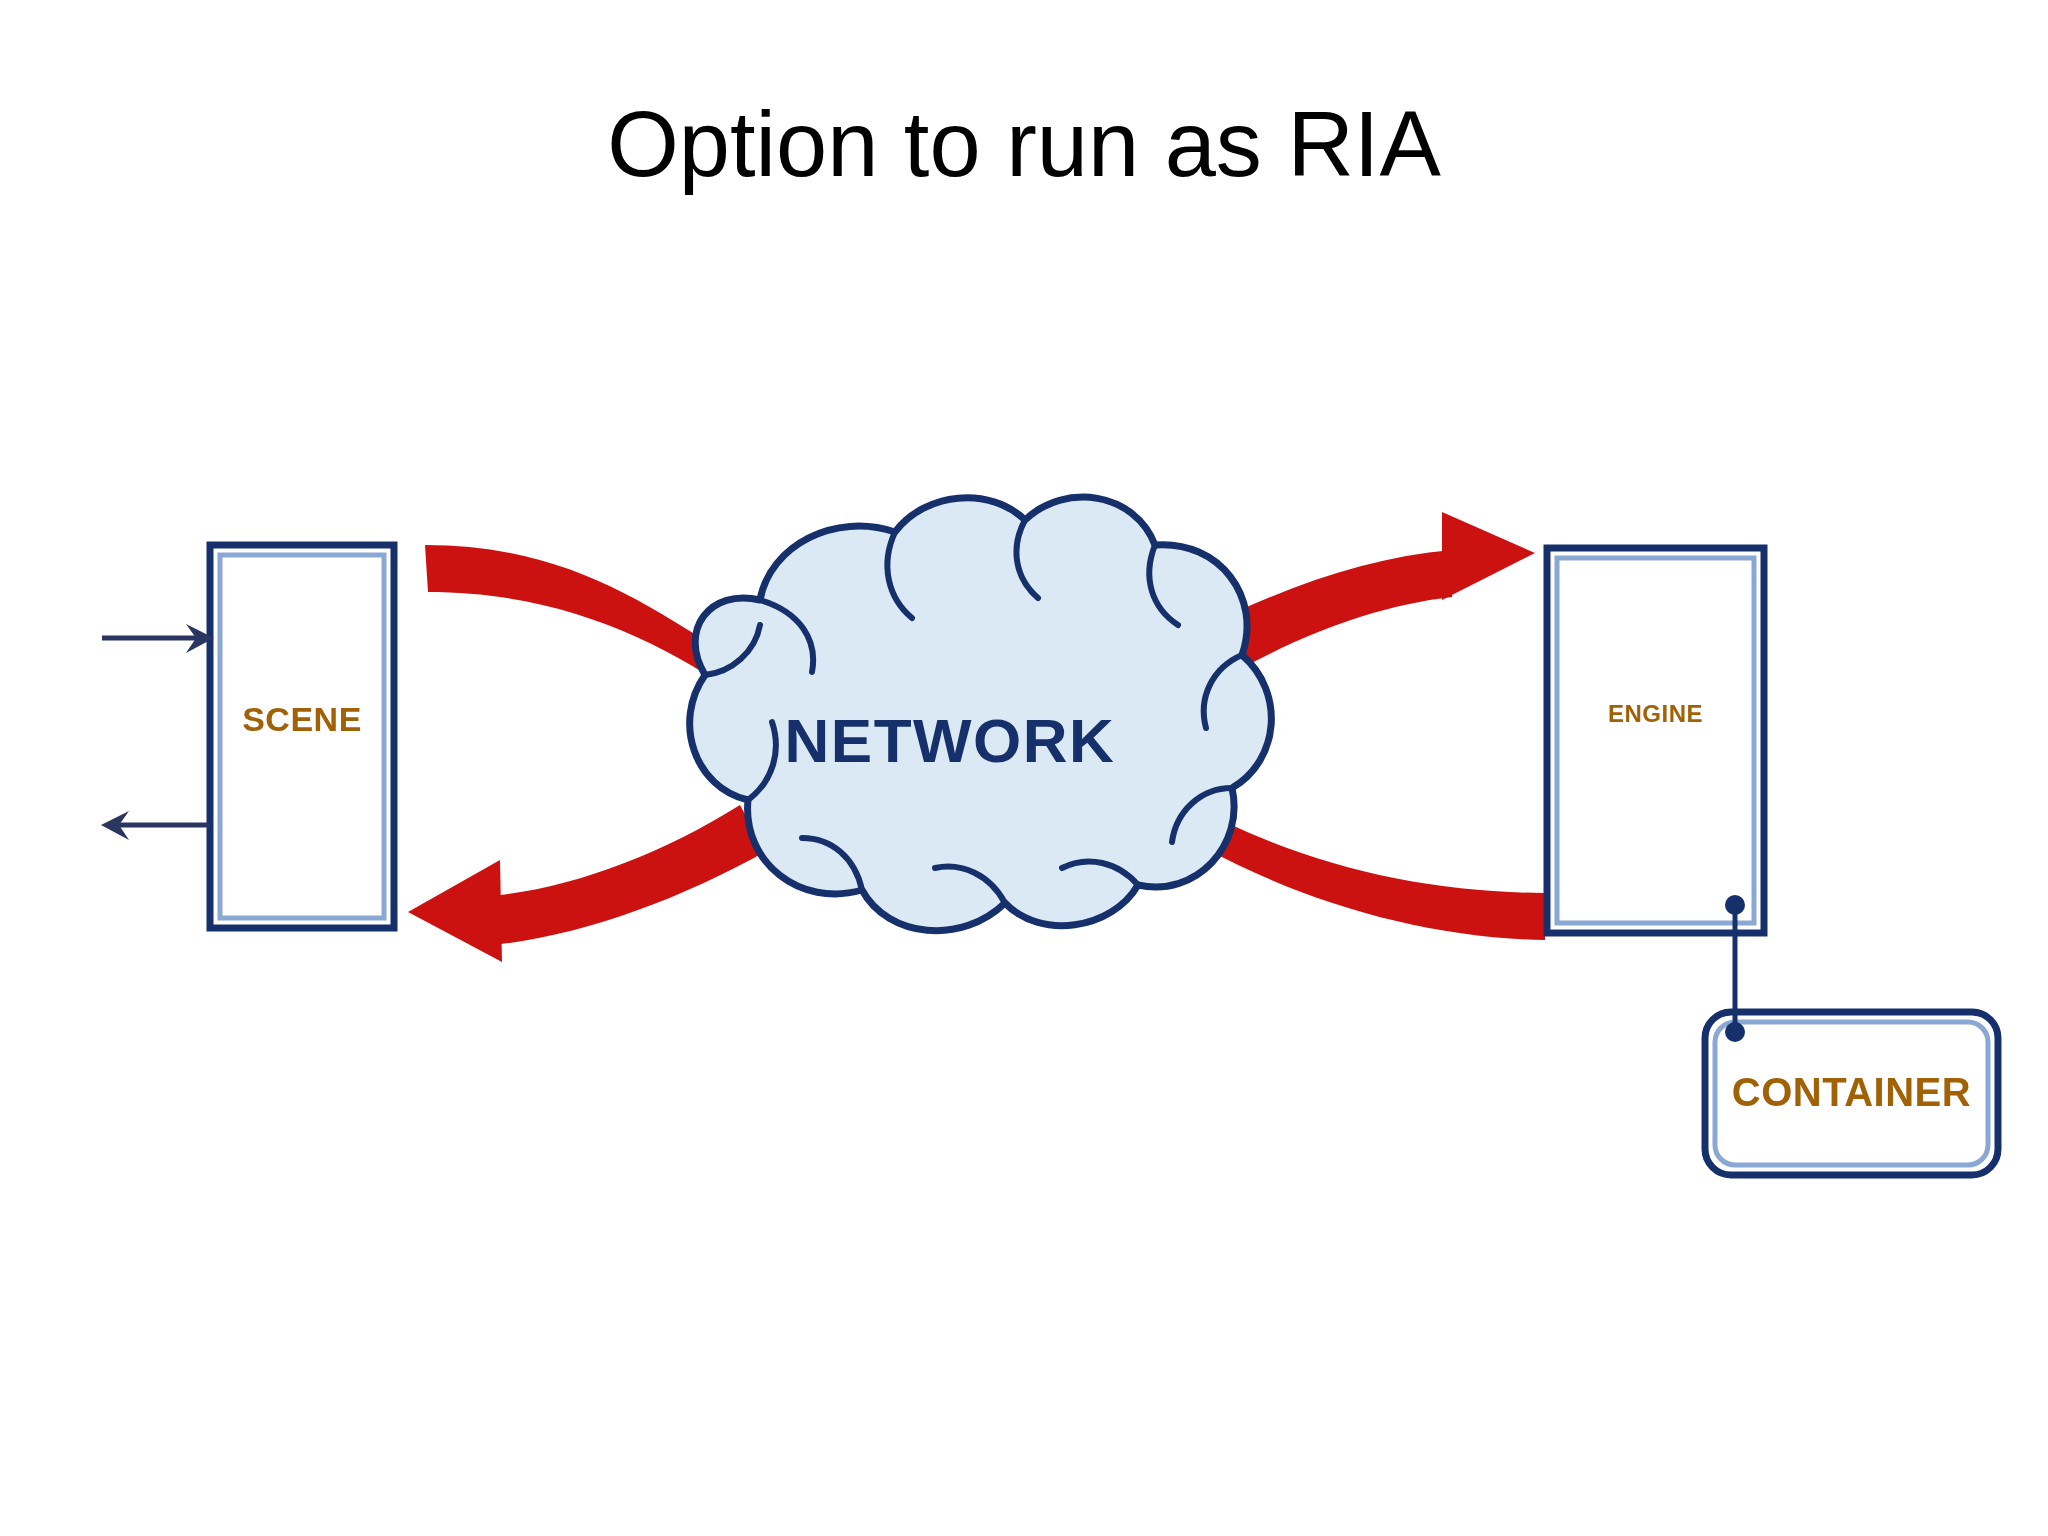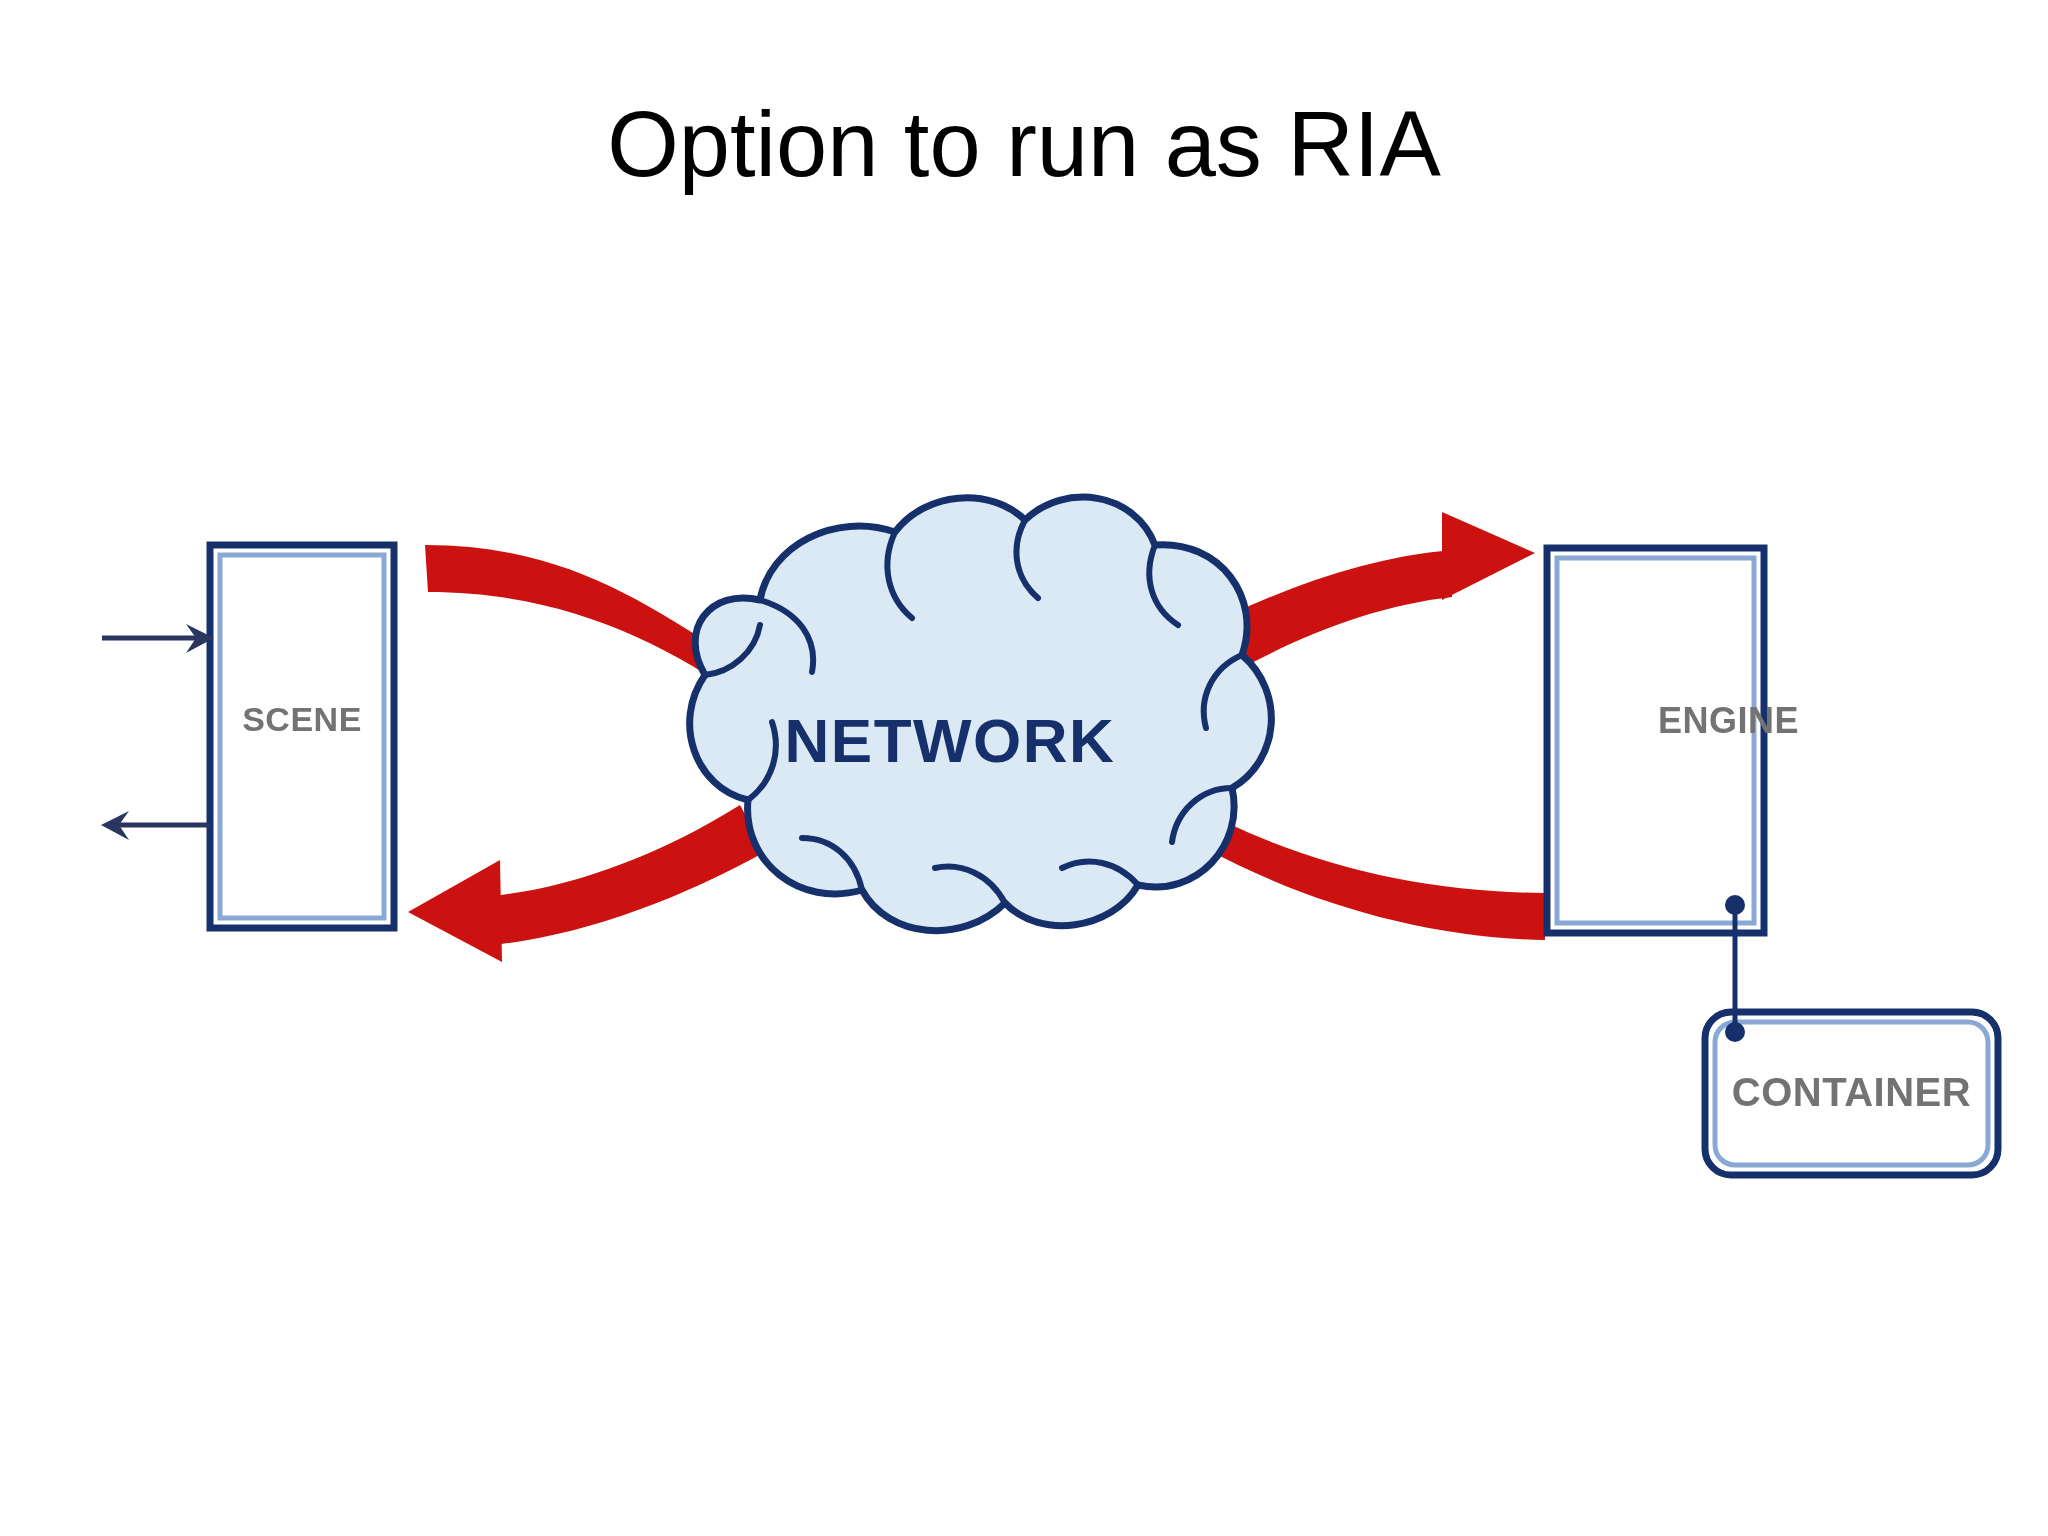--- a/index.html
+++ b/index.html
@@ -38,36 +38,36 @@
   #diagram {
     position: absolute;
     left: 0; top: 0;
     width: 2048px;
     height: 1536px;
   }
   .node-label {
     position: absolute;
     font-family: "Liberation Sans", sans-serif;
     font-weight: bold;
-    color: #737373;
+    color: #a16207;
     text-align: center;
     white-space: nowrap;
     letter-spacing: 0.5px;
   }
   #scene-label {
     left: 210px;
     top: 700px;
     width: 184px;
     font-size: 34px;
   }
   #engine-label {
-    left: 1620px;
+    left: 1547px;
     top: 700px;
     width: 217px;
-    font-size: 36px;
+    font-size: 24px;
   }
   #container-label {
     left: 1705px;
     top: 1070px;
     width: 293px;
     font-size: 40px;
   }
   #network-label {
     position: absolute;
     left: 700px;

